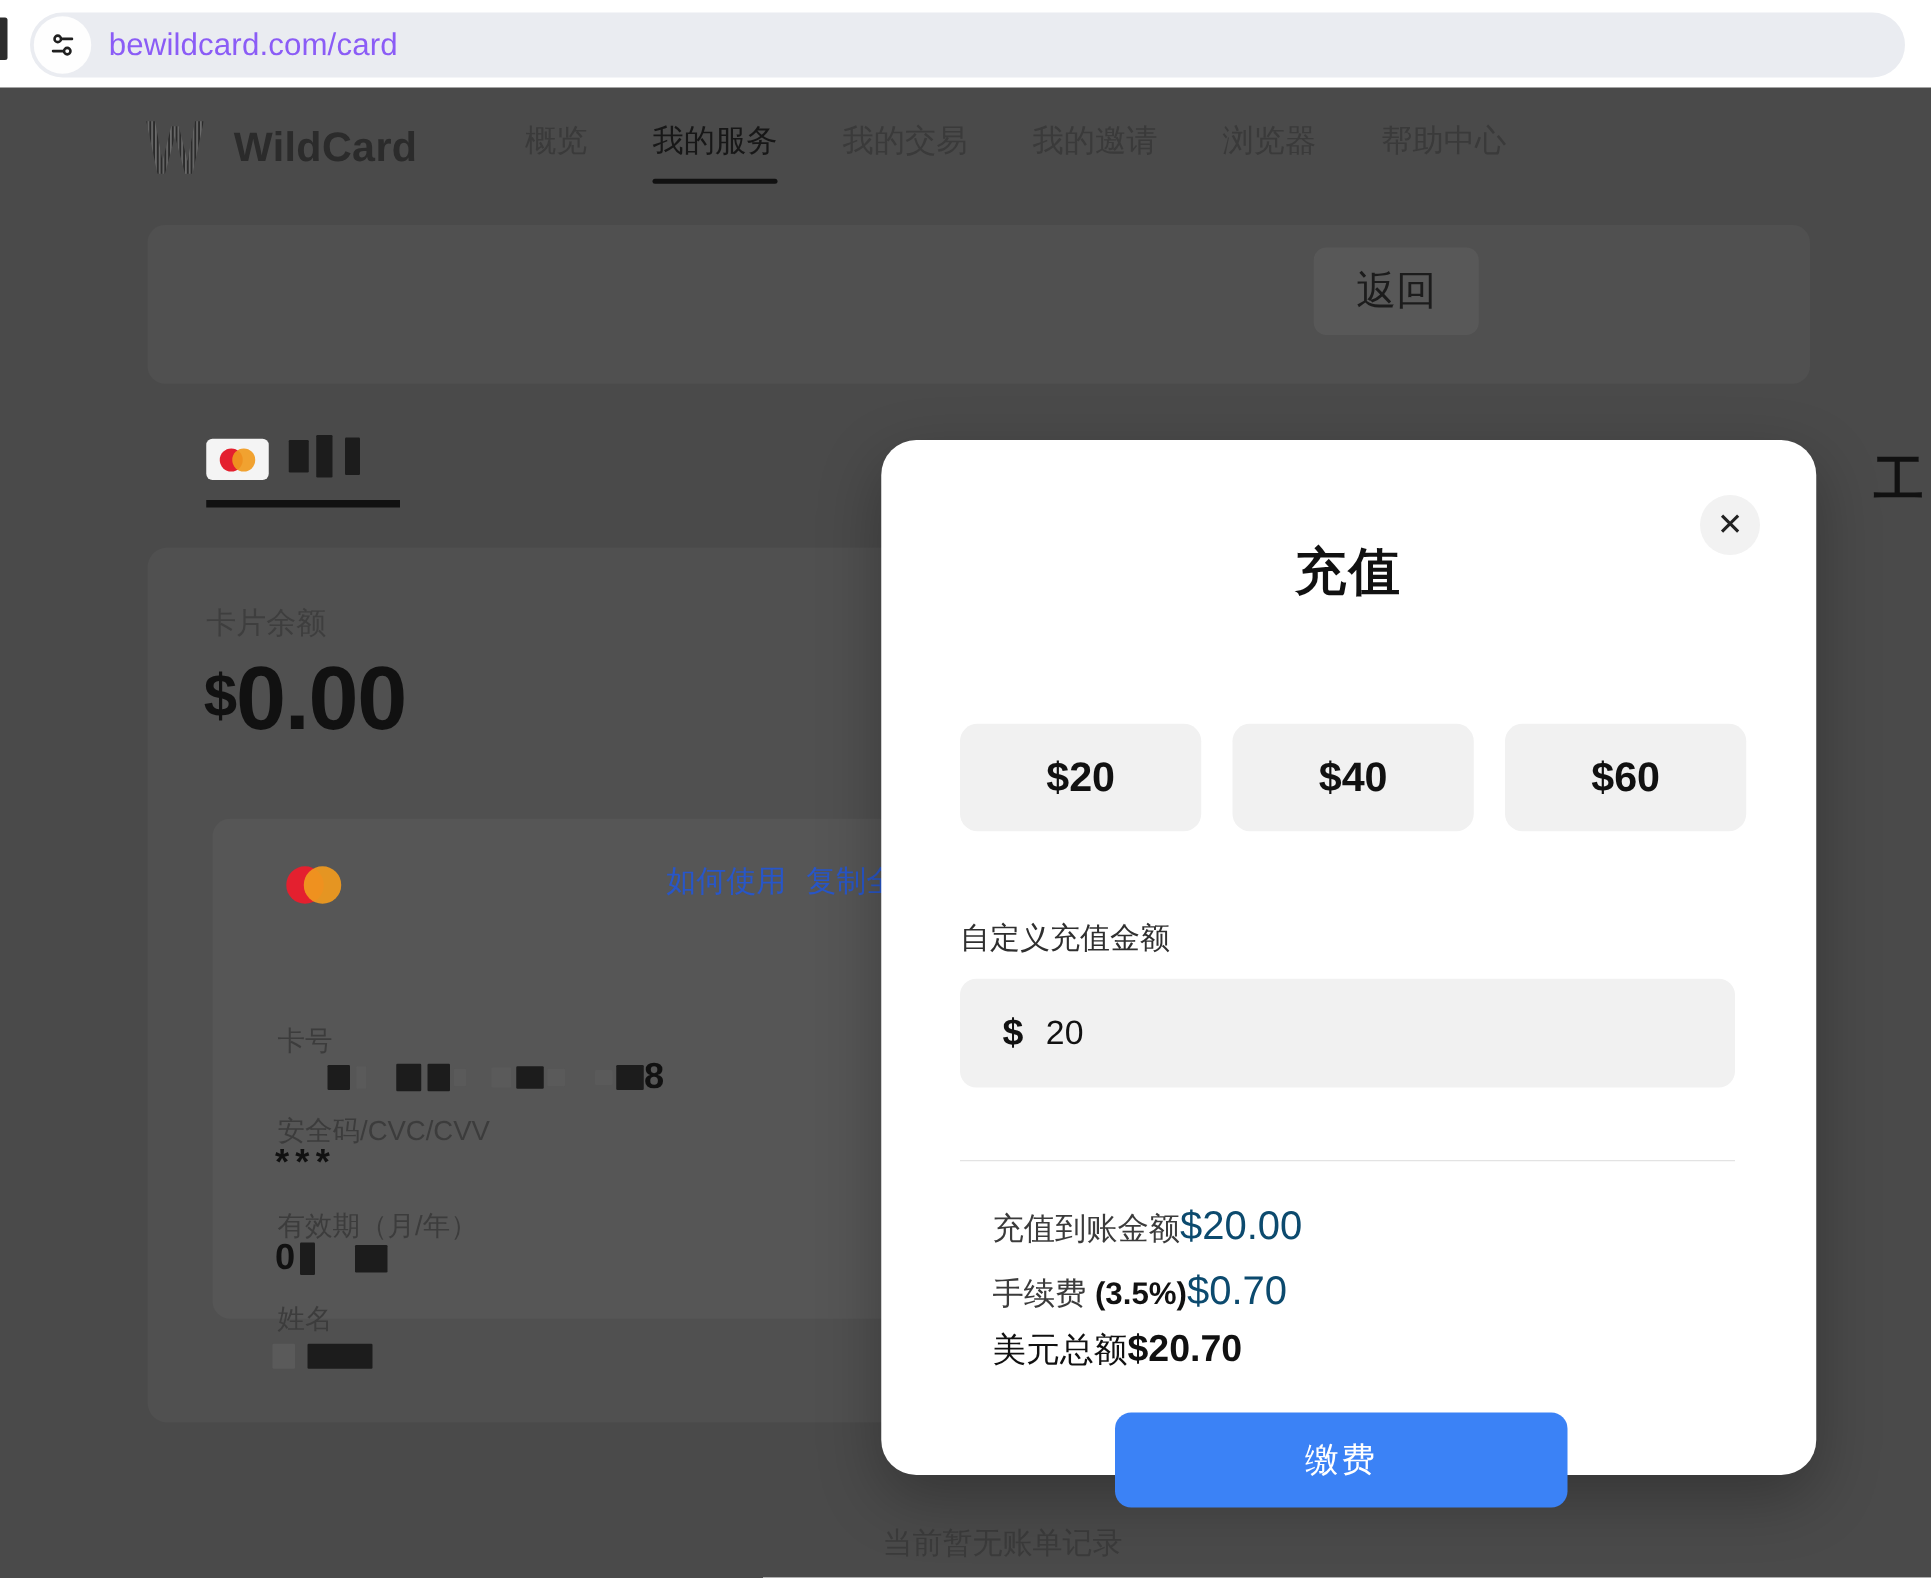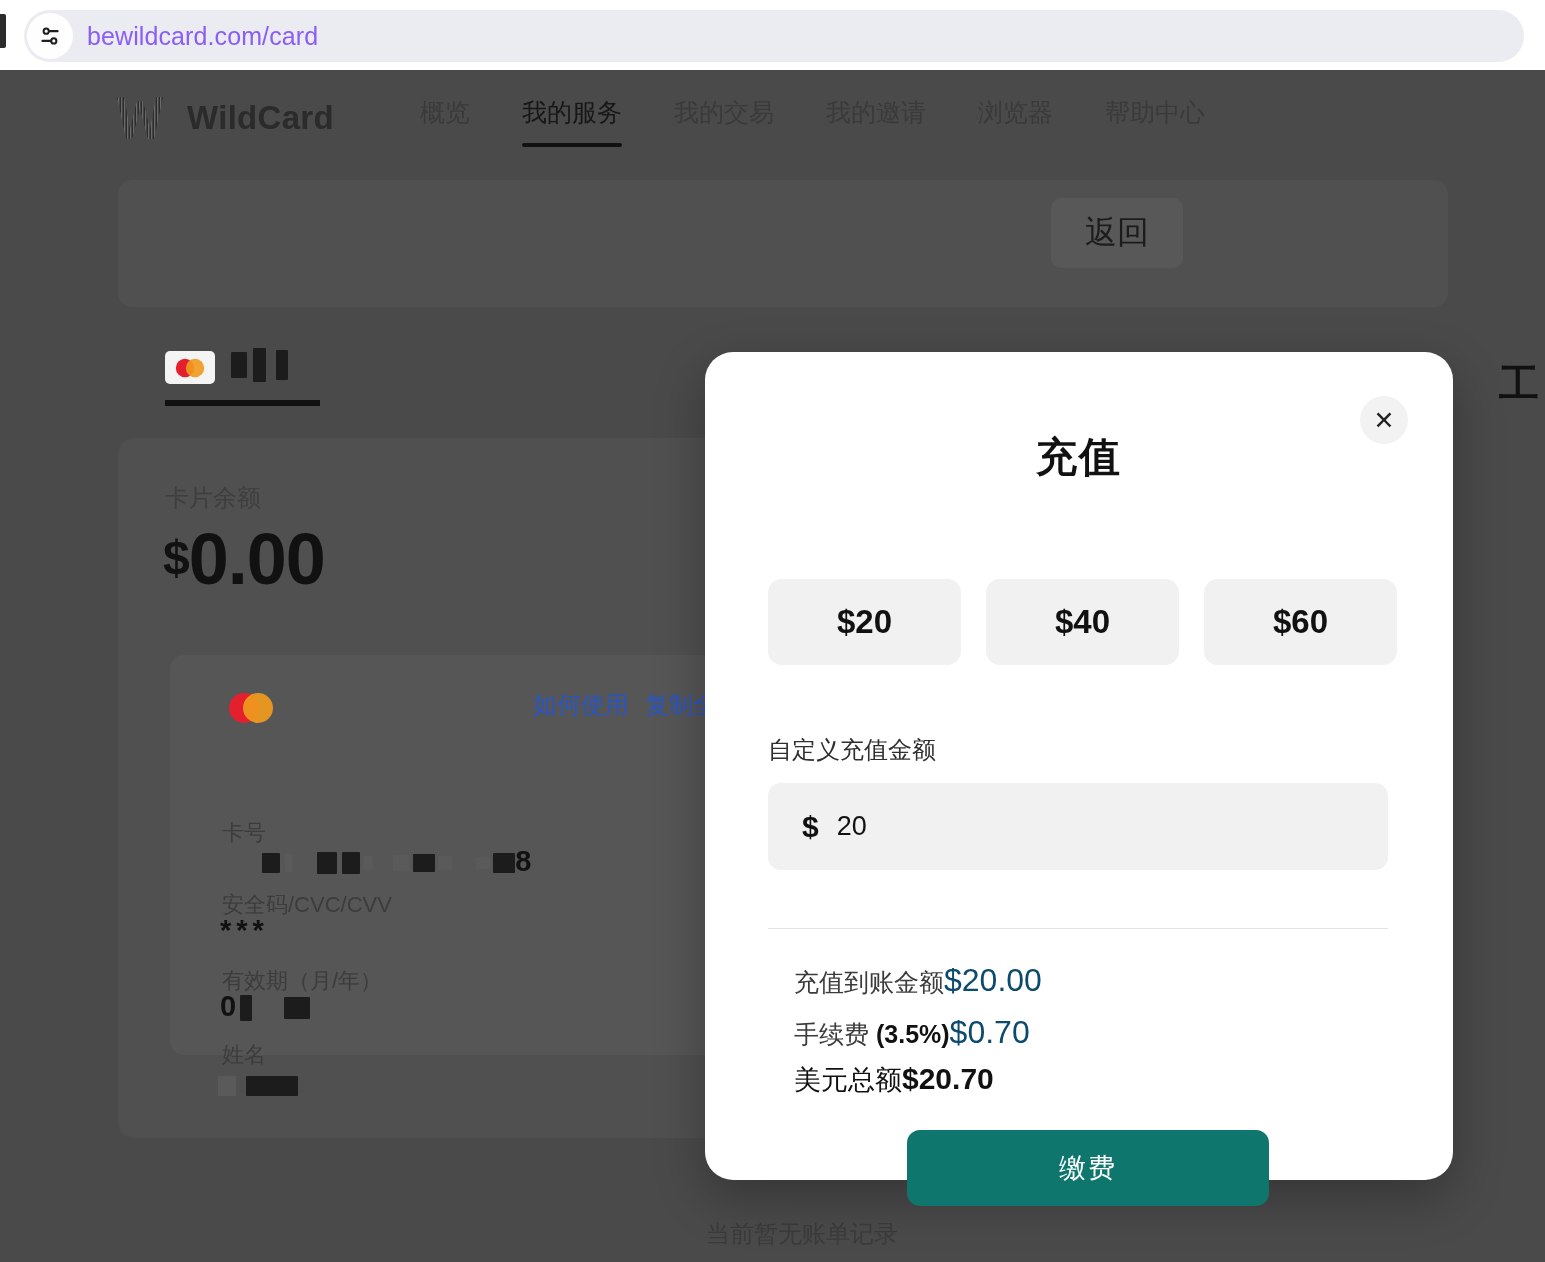--- a/index.html
+++ b/index.html
@@ -189,22 +189,22 @@
   }
   .fee-row.r1 { top: 610px; }
   .fee-row.r2 { top: 662px; }
   .fee-row.r3 { top: 710px; }
   .fee-label { font-size: 25px; color: #3b3b3b; }
   .fee-label b { color: #111; font-weight: 700; }
   .fee-amt { font-size: 32px; color: #0c4a6e; }
   .fee-row.r3 .fee-label { font-size: 27px; color: #111; }
   .fee-row.r3 .fee-amt { font-size: 30px; font-weight: 700; color: #111; }
   .pay-btn {
-    position: absolute; left: 202px; top: 778px; width: 362px; height: 76px;
-    background: #0f766e; color: #fff; border: none; border-radius: 13px;
+    position: absolute; left: 187px; top: 778px; width: 362px; height: 76px;
+    background: #3b82f6; color: #fff; border: none; border-radius: 13px;
     font-size: 27px; cursor: pointer; letter-spacing: 2px;
     font-family: "Liberation Sans", sans-serif;
   }
 
   
   .watermark {
     position: absolute; left: 1231px; top: 535px;
     font-size: 44px; font-weight: 700; font-style: italic;
     font-family: "DejaVu Sans", sans-serif;
     letter-spacing: -1px; white-space: nowrap;

